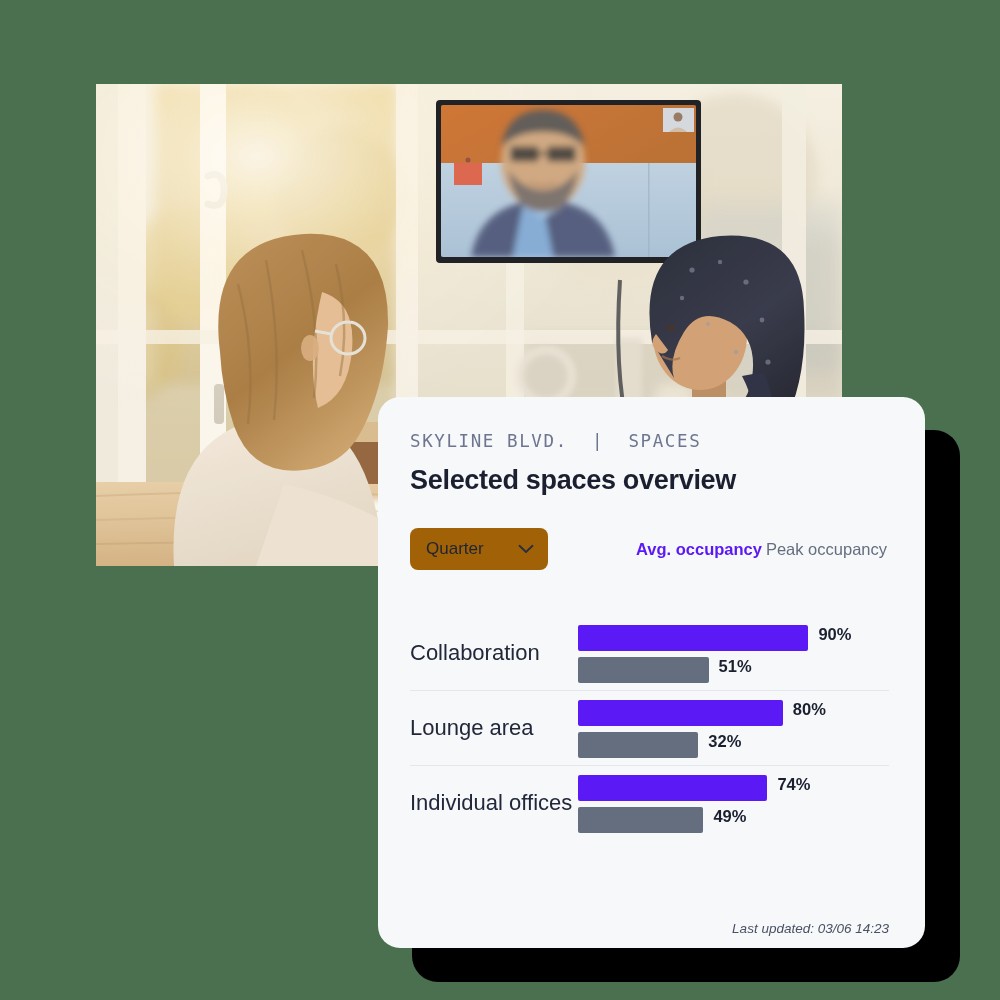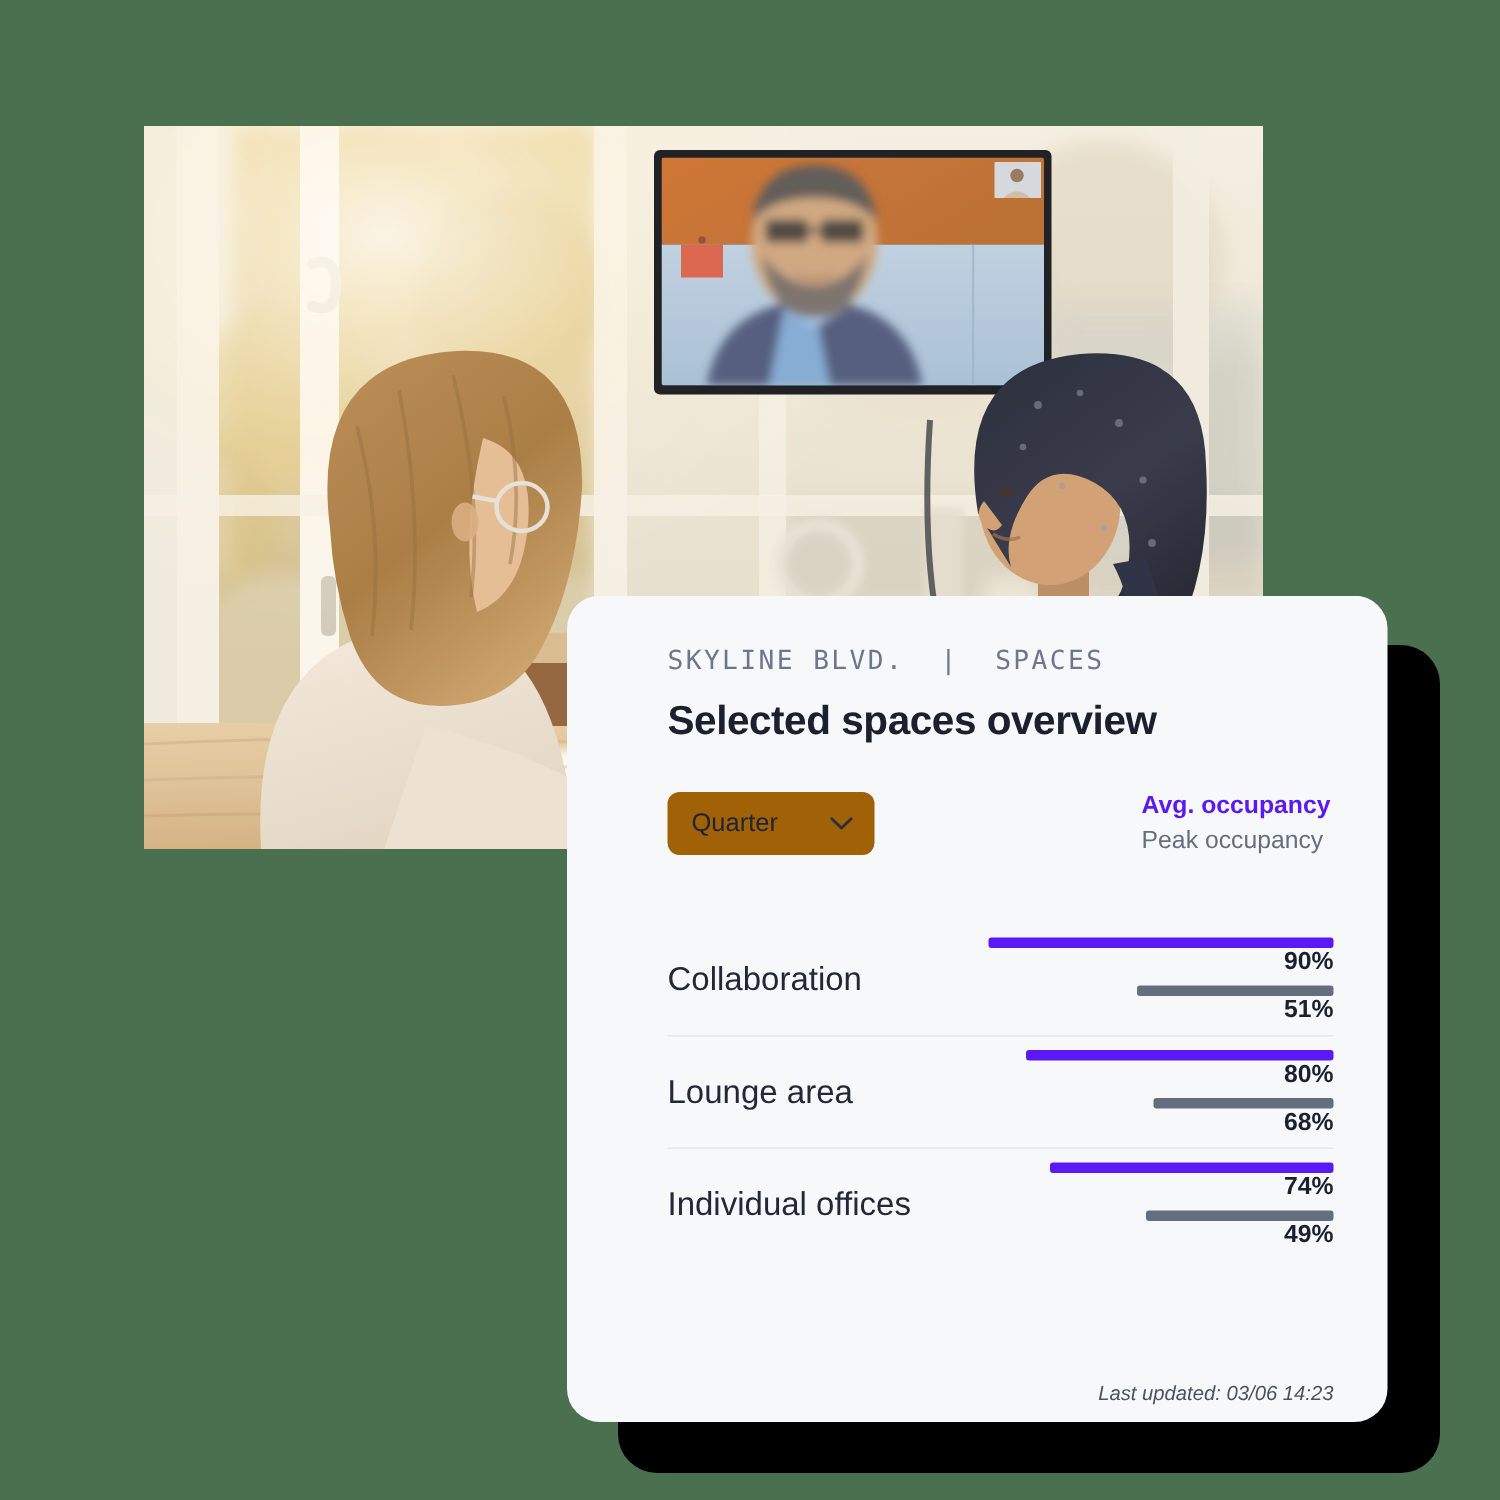--- a/index.html
+++ b/index.html
@@ -53,23 +53,22 @@
     width: 547px;
     height: 551px;
     background: #f7f8f9;
     border-radius: 22px;
     overflow: hidden;
   }
 
   .card-inner {
     position: absolute;
     left: 0; top: 0; right: 0; bottom: 0;
-    padding: 35px 36px 0 49px;
+    padding: 35px 36px 0 32px;
     box-sizing: border-box;
-    margin-left: 18px;
   }
 
   .eyebrow {
     font-family: "DejaVu Sans Mono", "Liberation Mono", monospace;
     font-size: 17.5px;
     letter-spacing: 1.6px;
     color: #6d7590;
     line-height: 1.1;
     margin: 0 0 14px 0;
     white-space: pre;
@@ -109,24 +108,23 @@
   .period-select .sel-label {
     font-size: 17px;
     color: #1f2433;
     font-family: "Liberation Sans", sans-serif;
   }
   .chevron { display: block; width: 16px; height: 10px; }
 
   .legend {
     margin-left: auto;
     display: flex;
-    align-items: flex-start;
+    align-items: flex-end;
     gap: 4px;
     padding-right: 2px;
-    flex-direction: column;
   }
   .legend-item {
     font-size: 16.5px;
     font-family: "Liberation Sans", sans-serif;
     cursor: pointer;
     white-space: nowrap;
   }
   .legend-item.active { color: #5b1af5; font-weight: bold; }
   .legend-item.inactive { color: #646e80; }
 
@@ -150,23 +148,22 @@
   }
   .bars {
     flex: 1;
     display: flex;
     flex-direction: column;
     gap: 6px;
     padding-top: 2px;
   }
   .bar-line {
     display: flex;
-    align-items: flex-end;
+    align-items: flex-start;
     height: 26px;
-    flex-direction: column;
   }
   .bar {
     height: 26px;
     border-radius: 2px;
   }
   .bar.avg  { background: #5b1af5; }
   .bar.peak { background: #646e7e; }
   .bar-value {
     margin-left: 10px;
     font-size: 16.5px;
@@ -512,21 +509,21 @@
           <div class="divider"></div>
           <div class="chart-row">
             <div class="row-label">Lounge area</div>
             <div class="bars">
               <div class="bar-line">
                 <div class="bar avg" style="width: 204.8px; background: rgb(91, 26, 245);"></div>
                 <span class="bar-value">80%</span>
               </div>
               <div class="bar-line">
                 <div class="bar peak" style="width: 120.32px; background: rgb(100, 110, 126);"></div>
-                <span class="bar-value">68%</span>
+                <span class="bar-value">32%</span>
               </div>
             </div>
           </div>
           <div class="divider"></div>
           <div class="chart-row">
             <div class="row-label">Individual offices</div>
             <div class="bars">
               <div class="bar-line">
                 <div class="bar avg" style="width: 189.44px; background: rgb(91, 26, 245);"></div>
                 <span class="bar-value">74%</span>

